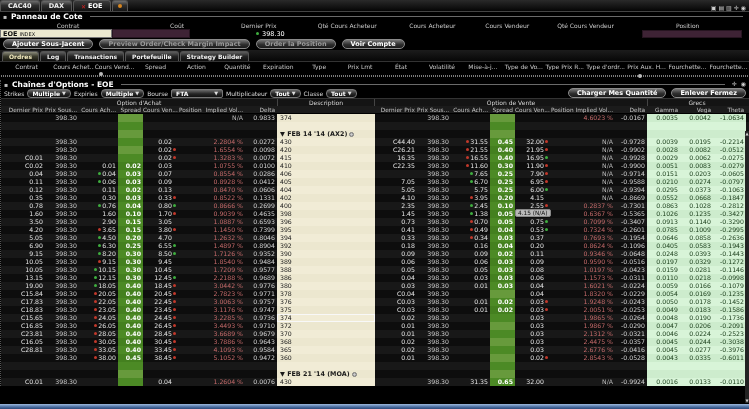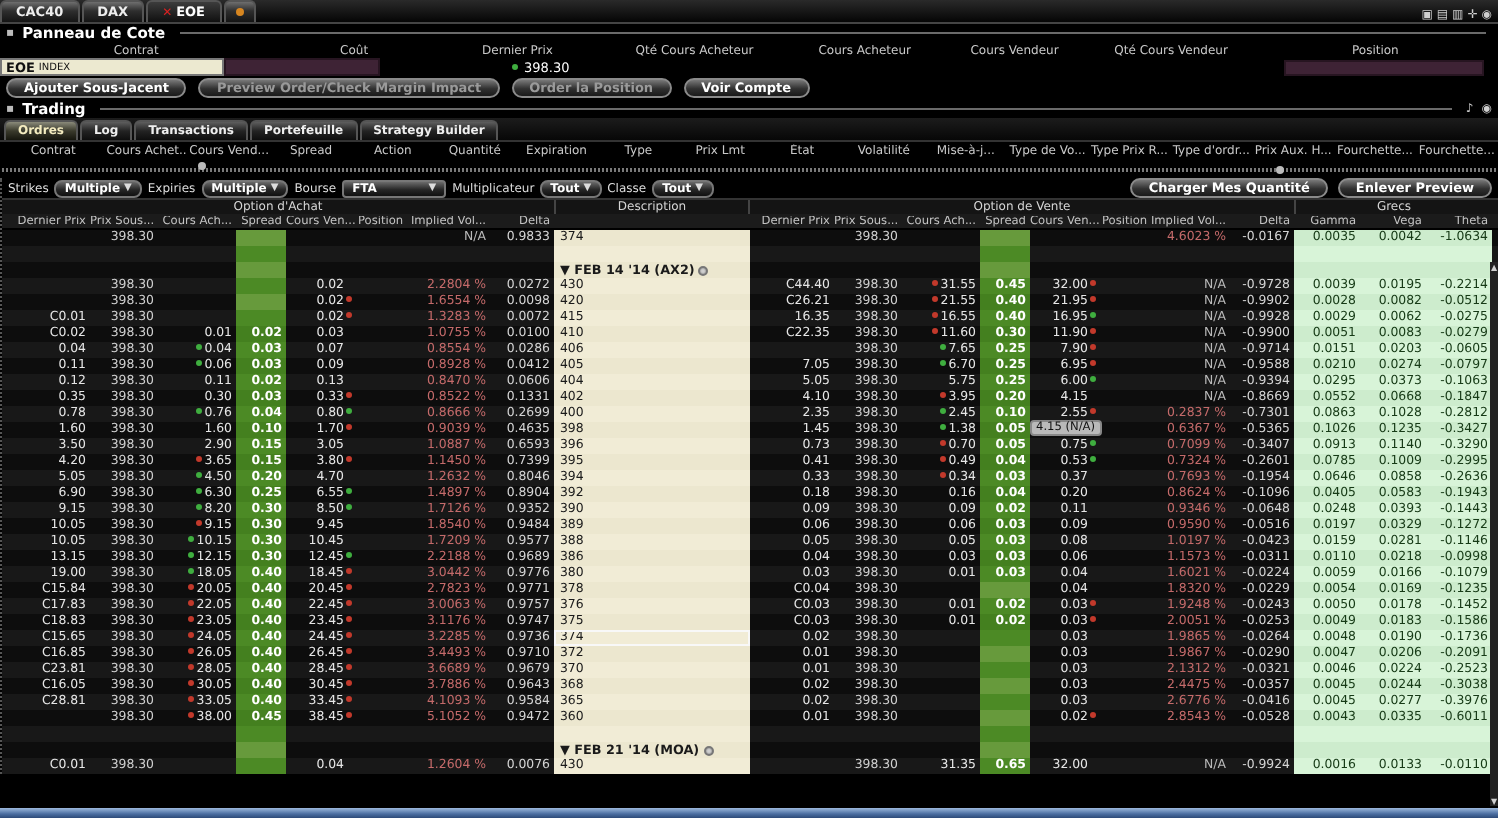--- a/index.html
+++ b/index.html
@@ -165,27 +165,20 @@
     <div class="posfield"></div>
   </div>
 
   <div class="btnrow" id="btnrow">
       <div class="pillbtn">Ajouter Sous-Jacent</div>
       <div class="pillbtn dis">Preview Order/Check Margin Impact</div>
       <div class="pillbtn dis">Order la Position</div>
       <div class="pillbtn">Voir Compte</div>
     </div>
 
-  <div class="sechead" style="height:9px;">
-    <span class="bullet">▪</span>
-    <span class="st">Trading</span>
-    <span class="rule"></span>
-    <span class="micon">♪</span>
-    <span class="micon">◉</span>
-  </div>
   <div class="ttabs" id="ttabs">
       <div class="ttab active">Ordres</div>
       <div class="ttab">Log</div>
       <div class="ttab">Transactions</div>
       <div class="ttab">Portefeuille</div>
       <div class="ttab">Strategy Builder</div>
     </div>
   <div class="tcols" id="tcols">
       <div>Contrat</div>
       <div>Cours Achet...</div>
@@ -208,20 +201,27 @@
     </div>
   <div class="tscroll">
       <span class="knob"></span>
     </div>
 
   <div class="splitter">
       <span class="knob"></span>
     </div>
 
   <div class="chains">
+    <div class="sechead" style="height:8px;">
+      <span class="bullet">▪</span>
+      <span class="st">Chaînes d'Options - EOE</span>
+      <span class="rule"></span>
+      <span class="micon">✛</span>
+      <span class="micon">◉</span>
+    </div>
     <div class="filters" id="filters">
         <div class="flabel">Strikes</div>
         <div class="fpill">
           <span>Multiple</span>
           <span class="arr">▼</span>
         </div>
         <div class="flabel">Expiries</div>
         <div class="fpill">
           <span>Multiple</span>
           <span class="arr">▼</span>
@@ -236,21 +236,21 @@
           <span>Tout</span>
           <span class="arr">▼</span>
         </div>
         <div class="flabel">Classe</div>
         <div class="fpill">
           <span>Tout</span>
           <span class="arr">▼</span>
         </div>
         <div class="factions">
           <div class="pillbtn">Charger Mes Quantité</div>
-          <div class="pillbtn">Enlever Preview</div>
+          <div class="pillbtn">Enlever Fermez</div>
         </div>
       </div>
     <div class="grouphdr">
       <div class="gh-call">Option d'Achat</div>
       <div class="gh-desc">Description</div>
       <div class="gh-put">Option de Vente</div>
       <div class="gh-greeks">Grecs</div>
     </div>
     <div class="colhdr" id="colhdr">
         <div class="h" style="width: 44px;">Dernier Prix</div>

